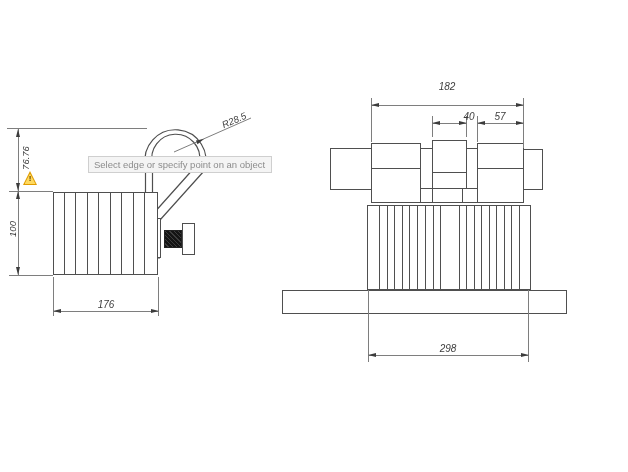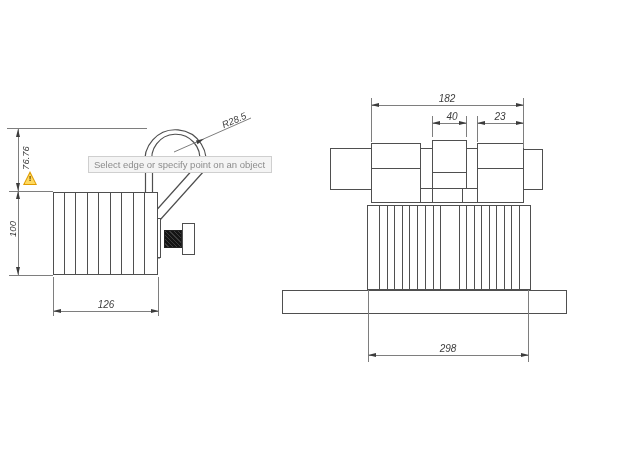--- a/index.html
+++ b/index.html
@@ -95,21 +95,21 @@
       <div class="ar ar-d" style="left:16px;top:267px"></div>
       <div class="dimv" style="left:12px;top:229px">100</div>
     </div>
 
     <div>
       <div class="dl" style="left:53px;top:277px;width:1px;height:39px"></div>
       <div class="dl" style="left:158px;top:277px;width:1px;height:39px"></div>
       <div class="dl" style="left:53px;top:311px;width:106px;height:1px"></div>
       <div class="ar ar-l" style="left:53px;top:309px"></div>
       <div class="ar ar-r" style="left:151px;top:309px"></div>
-      <div class="dim" style="left:106px;top:310px">126</div>
+      <div class="dim" style="left:106px;top:310px">176</div>
     </div>
 
     <div id="warn">
       <span class="tri-o"></span>
       <span class="tri-i"></span>
       <span class="mark">!</span>
     </div>
   </div>
 
   <div id="tooltip">Select edge or specify point on an object</div>
@@ -154,38 +154,38 @@
       </div>
 
     <div class="box" style="left:282px;top:290px;width:285px;height:24px"></div>
 
     <div>
       <div class="dl" style="left:371px;top:98px;width:1px;height:44px"></div>
       <div class="dl" style="left:523px;top:98px;width:1px;height:50px"></div>
       <div class="dl" style="left:371px;top:105px;width:153px;height:1px"></div>
       <div class="ar ar-l" style="left:371px;top:103px"></div>
       <div class="ar ar-r" style="left:516px;top:103px"></div>
-      <div class="dim" style="left:447px;top:104px">182</div>
+      <div class="dim" style="left:447px;top:92px">182</div>
     </div>
 
     <div>
       <div class="dl" style="left:432px;top:116px;width:1px;height:21px"></div>
       <div class="dl" style="left:466px;top:116px;width:1px;height:21px"></div>
       <div class="dl" style="left:432px;top:123px;width:35px;height:1px"></div>
       <div class="ar ar-l" style="left:432px;top:121px"></div>
       <div class="ar ar-r" style="left:459px;top:121px"></div>
-      <div class="dim" style="left:452px;top:122px">40</div>
+      <div class="dim" style="left:469px;top:122px">40</div>
     </div>
 
     <div>
       <div class="dl" style="left:477px;top:116px;width:1px;height:26px"></div>
       <div class="dl" style="left:477px;top:123px;width:47px;height:1px"></div>
       <div class="ar ar-l" style="left:477px;top:121px"></div>
       <div class="ar ar-r" style="left:516px;top:121px"></div>
-      <div class="dim" style="left:500px;top:122px">23</div>
+      <div class="dim" style="left:500px;top:122px">57</div>
     </div>
 
     <div>
       <div class="dl" style="left:368px;top:290px;width:1px;height:72px"></div>
       <div class="dl" style="left:528px;top:290px;width:1px;height:72px"></div>
       <div class="dl" style="left:368px;top:355px;width:161px;height:1px"></div>
       <div class="ar ar-l" style="left:368px;top:353px"></div>
       <div class="ar ar-r" style="left:521px;top:353px"></div>
       <div class="dim" style="left:448px;top:354px">298</div>
     </div>

